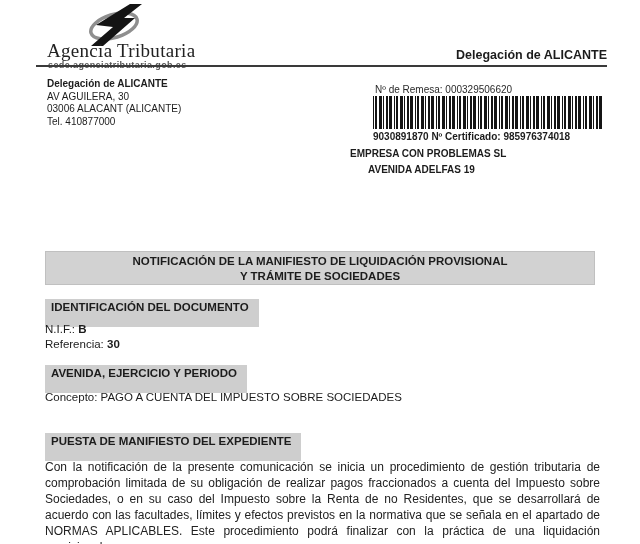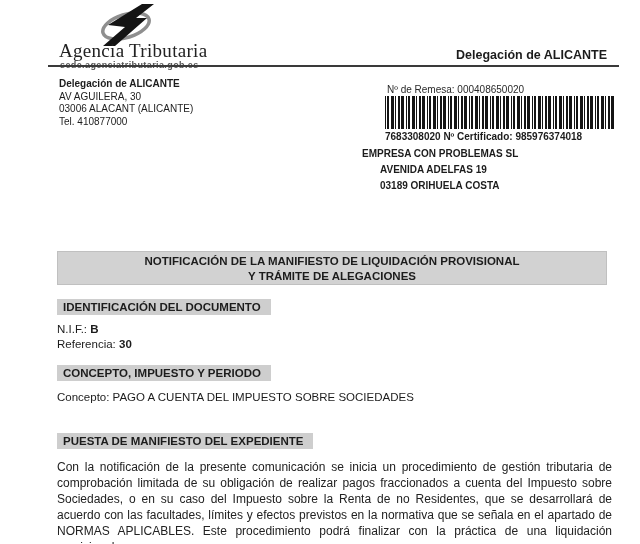--- a/index.html
+++ b/index.html
@@ -1,20 +1,20 @@
 <!DOCTYPE html>
 <html><head>
 <meta charset="utf-8">
 <style>
   html,body{margin:0;padding:0;background:#ffffff;}
   .page{
     position:relative;width:640px;height:544px;background:#ffffff;overflow:hidden;
     font-family:"Liberation Sans",sans-serif;color:#1c1c1c;
   }
-  .abs{position:absolute;margin-left:12px;}
+  .abs{position:absolute;}
   .bold{font-weight:bold;}
   
   .logo{left:88px;top:2px;width:54px;height:46px;}
   .brand{left:47px;top:40px;font-family:"Liberation Serif",serif;font-size:19px;color:#222;letter-spacing:.3px;}
   .website{left:48px;top:60px;font-size:9px;font-weight:bold;color:#555;letter-spacing:.4px;}
   .hrule{left:36px;top:65px;width:571px;height:2px;background:#3a3a3a;}
   .deleg-right{top:48px;right:33px;font-size:12.5px;font-weight:bold;}
   
   .sender{left:47px;top:78px;font-size:10px;line-height:12.5px;}
   
@@ -24,21 +24,21 @@
   .recipient{left:350px;top:146px;font-size:10px;font-weight:bold;line-height:16px;}
   .recipient .ind{margin-left:18px;}
   
   .titlebar{
     left:45px;top:251px;width:548px;height:30px;background:#d2d2d2;border:1px solid #c0c0c0;
     text-align:center;font-size:11.5px;font-weight:bold;line-height:15px;padding-top:2px;
   }
   
   .secbar{
     left:45px;background:#cecece;font-size:11.5px;font-weight:bold;
-    padding:2px 10px 2px 6px;display:inline-block;white-space:nowrap;
+    padding:2px 10px 14px 6px;display:inline-block;white-space:nowrap;
   }
   .textblock{left:45px;font-size:11.5px;line-height:15px;}
   .bodytext{
     left:45px;top:459px;width:555px;font-size:12px;line-height:16px;
     text-align:justify;color:#222;
   }
 </style>
 </head>
 <body>
 
@@ -55,42 +55,41 @@
   <div class="abs deleg-right">Delegación de ALICANTE</div>
   <div class="abs hrule"></div>
 
   <div class="abs sender">
     <div class="bold">Delegación de ALICANTE</div>
     <div>AV AGUILERA, 30</div>
     <div>03006 ALACANT (ALICANTE)</div>
     <div>Tel. 410877000</div>
   </div>
 
-  <div class="abs remesa">Nº de Remesa: 000408650020</div>
+  <div class="abs remesa">Nº de Remesa: 000329506620</div>
   <div class="abs barcode"><span style="display:inline-block;height:33px;background:#141414;width:1px;margin-right:1px;vertical-align:top"></span><span style="display:inline-block;height:33px;background:#141414;width:2px;margin-right:2px;vertical-align:top"></span><span style="display:inline-block;height:33px;background:#141414;width:3px;margin-right:1px;vertical-align:top"></span><span style="display:inline-block;height:33px;background:#141414;width:1px;margin-right:2px;vertical-align:top"></span><span style="display:inline-block;height:33px;background:#141414;width:2px;margin-right:1px;vertical-align:top"></span><span style="display:inline-block;height:33px;background:#141414;width:3px;margin-right:2px;vertical-align:top"></span><span style="display:inline-block;height:33px;background:#141414;width:1px;margin-right:1px;vertical-align:top"></span><span style="display:inline-block;height:33px;background:#141414;width:2px;margin-right:2px;vertical-align:top"></span><span style="display:inline-block;height:33px;background:#141414;width:3px;margin-right:1px;vertical-align:top"></span><span style="display:inline-block;height:33px;background:#141414;width:1px;margin-right:2px;vertical-align:top"></span><span style="display:inline-block;height:33px;background:#141414;width:2px;margin-right:1px;vertical-align:top"></span><span style="display:inline-block;height:33px;background:#141414;width:3px;margin-right:2px;vertical-align:top"></span><span style="display:inline-block;height:33px;background:#141414;width:1px;margin-right:1px;vertical-align:top"></span><span style="display:inline-block;height:33px;background:#141414;width:2px;margin-right:2px;vertical-align:top"></span><span style="display:inline-block;height:33px;background:#141414;width:3px;margin-right:1px;vertical-align:top"></span><span style="display:inline-block;height:33px;background:#141414;width:1px;margin-right:2px;vertical-align:top"></span><span style="display:inline-block;height:33px;background:#141414;width:2px;margin-right:1px;vertical-align:top"></span><span style="display:inline-block;height:33px;background:#141414;width:3px;margin-right:2px;vertical-align:top"></span><span style="display:inline-block;height:33px;background:#141414;width:1px;margin-right:1px;vertical-align:top"></span><span style="display:inline-block;height:33px;background:#141414;width:2px;margin-right:2px;vertical-align:top"></span><span style="display:inline-block;height:33px;background:#141414;width:3px;margin-right:1px;vertical-align:top"></span><span style="display:inline-block;height:33px;background:#141414;width:1px;margin-right:2px;vertical-align:top"></span><span style="display:inline-block;height:33px;background:#141414;width:2px;margin-right:1px;vertical-align:top"></span><span style="display:inline-block;height:33px;background:#141414;width:3px;margin-right:2px;vertical-align:top"></span><span style="display:inline-block;height:33px;background:#141414;width:1px;margin-right:1px;vertical-align:top"></span><span style="display:inline-block;height:33px;background:#141414;width:2px;margin-right:2px;vertical-align:top"></span><span style="display:inline-block;height:33px;background:#141414;width:3px;margin-right:1px;vertical-align:top"></span><span style="display:inline-block;height:33px;background:#141414;width:1px;margin-right:2px;vertical-align:top"></span><span style="display:inline-block;height:33px;background:#141414;width:2px;margin-right:1px;vertical-align:top"></span><span style="display:inline-block;height:33px;background:#141414;width:3px;margin-right:2px;vertical-align:top"></span><span style="display:inline-block;height:33px;background:#141414;width:1px;margin-right:1px;vertical-align:top"></span><span style="display:inline-block;height:33px;background:#141414;width:2px;margin-right:2px;vertical-align:top"></span><span style="display:inline-block;height:33px;background:#141414;width:3px;margin-right:1px;vertical-align:top"></span><span style="display:inline-block;height:33px;background:#141414;width:1px;margin-right:2px;vertical-align:top"></span><span style="display:inline-block;height:33px;background:#141414;width:2px;margin-right:1px;vertical-align:top"></span><span style="display:inline-block;height:33px;background:#141414;width:3px;margin-right:2px;vertical-align:top"></span><span style="display:inline-block;height:33px;background:#141414;width:1px;margin-right:1px;vertical-align:top"></span><span style="display:inline-block;height:33px;background:#141414;width:2px;margin-right:2px;vertical-align:top"></span><span style="display:inline-block;height:33px;background:#141414;width:3px;margin-right:1px;vertical-align:top"></span><span style="display:inline-block;height:33px;background:#141414;width:1px;margin-right:2px;vertical-align:top"></span><span style="display:inline-block;height:33px;background:#141414;width:2px;margin-right:1px;vertical-align:top"></span><span style="display:inline-block;height:33px;background:#141414;width:3px;margin-right:2px;vertical-align:top"></span><span style="display:inline-block;height:33px;background:#141414;width:1px;margin-right:1px;vertical-align:top"></span><span style="display:inline-block;height:33px;background:#141414;width:2px;margin-right:2px;vertical-align:top"></span><span style="display:inline-block;height:33px;background:#141414;width:3px;margin-right:1px;vertical-align:top"></span><span style="display:inline-block;height:33px;background:#141414;width:1px;margin-right:2px;vertical-align:top"></span><span style="display:inline-block;height:33px;background:#141414;width:2px;margin-right:1px;vertical-align:top"></span><span style="display:inline-block;height:33px;background:#141414;width:3px;margin-right:2px;vertical-align:top"></span><span style="display:inline-block;height:33px;background:#141414;width:1px;margin-right:1px;vertical-align:top"></span><span style="display:inline-block;height:33px;background:#141414;width:2px;margin-right:2px;vertical-align:top"></span><span style="display:inline-block;height:33px;background:#141414;width:3px;margin-right:1px;vertical-align:top"></span><span style="display:inline-block;height:33px;background:#141414;width:1px;margin-right:2px;vertical-align:top"></span><span style="display:inline-block;height:33px;background:#141414;width:2px;margin-right:1px;vertical-align:top"></span><span style="display:inline-block;height:33px;background:#141414;width:3px;margin-right:2px;vertical-align:top"></span><span style="display:inline-block;height:33px;background:#141414;width:1px;margin-right:1px;vertical-align:top"></span><span style="display:inline-block;height:33px;background:#141414;width:2px;margin-right:2px;vertical-align:top"></span><span style="display:inline-block;height:33px;background:#141414;width:3px;margin-right:1px;vertical-align:top"></span><span style="display:inline-block;height:33px;background:#141414;width:1px;margin-right:2px;vertical-align:top"></span><span style="display:inline-block;height:33px;background:#141414;width:2px;margin-right:1px;vertical-align:top"></span><span style="display:inline-block;height:33px;background:#141414;width:3px;margin-right:2px;vertical-align:top"></span><span style="display:inline-block;height:33px;background:#141414;width:1px;margin-right:1px;vertical-align:top"></span><span style="display:inline-block;height:33px;background:#141414;width:2px;margin-right:2px;vertical-align:top"></span><span style="display:inline-block;height:33px;background:#141414;width:3px;margin-right:1px;vertical-align:top"></span><span style="display:inline-block;height:33px;background:#141414;width:1px;margin-right:2px;vertical-align:top"></span><span style="display:inline-block;height:33px;background:#141414;width:2px;margin-right:1px;vertical-align:top"></span><span style="display:inline-block;height:33px;background:#141414;width:3px;margin-right:2px;vertical-align:top"></span></div>
-  <div class="abs certline">7683308020 Nº Certificado: 985976374018</div>
+  <div class="abs certline">9030891870 Nº Certificado: 985976374018</div>
 
   <div class="abs recipient">
     <div>EMPRESA CON PROBLEMAS SL</div>
     <div class="ind">AVENIDA ADELFAS 19</div>
-    <div class="ind">03189 ORIHUELA COSTA</div>
   </div>
 
   <div class="abs titlebar">
     <div>NOTIFICACIÓN DE LA MANIFIESTO DE LIQUIDACIÓN PROVISIONAL</div>
-    <div>Y TRÁMITE DE ALEGACIONES</div>
+    <div>Y TRÁMITE DE SOCIEDADES</div>
   </div>
 
   <div class="abs secbar" style="top:299px">IDENTIFICACIÓN DEL DOCUMENTO</div>
   <div class="abs textblock" style="top:322px">
     <div><span>N.I.F.:</span> <span class="bold">B</span></div>
     <div><span>Referencia:</span> <span class="bold">30</span></div>
   </div>
 
-  <div class="abs secbar" style="top:365px">CONCEPTO, IMPUESTO Y PERIODO</div>
+  <div class="abs secbar" style="top:365px">AVENIDA, EJERCICIO Y PERIODO</div>
   <div class="abs textblock" style="top:390px">
     <div>Concepto: PAGO A CUENTA DEL IMPUESTO SOBRE SOCIEDADES</div>
   </div>
 
   <div class="abs secbar" style="top:433px">PUESTA DE MANIFIESTO DEL EXPEDIENTE</div>
   <div class="abs bodytext">Con la notificación de la presente comunicación se inicia un procedimiento de gestión tributaria de comprobación limitada de su obligación de realizar pagos fraccionados a cuenta del Impuesto sobre Sociedades, o en su caso del Impuesto sobre la Renta de no Residentes, que se desarrollará de acuerdo con las facultades, límites y efectos previstos en la normativa que se señala en el apartado de NORMAS APLICABLES. Este procedimiento podrá finalizar con la práctica de una liquidación provisional.</div>
 
 </div>
 
 </body></html>

